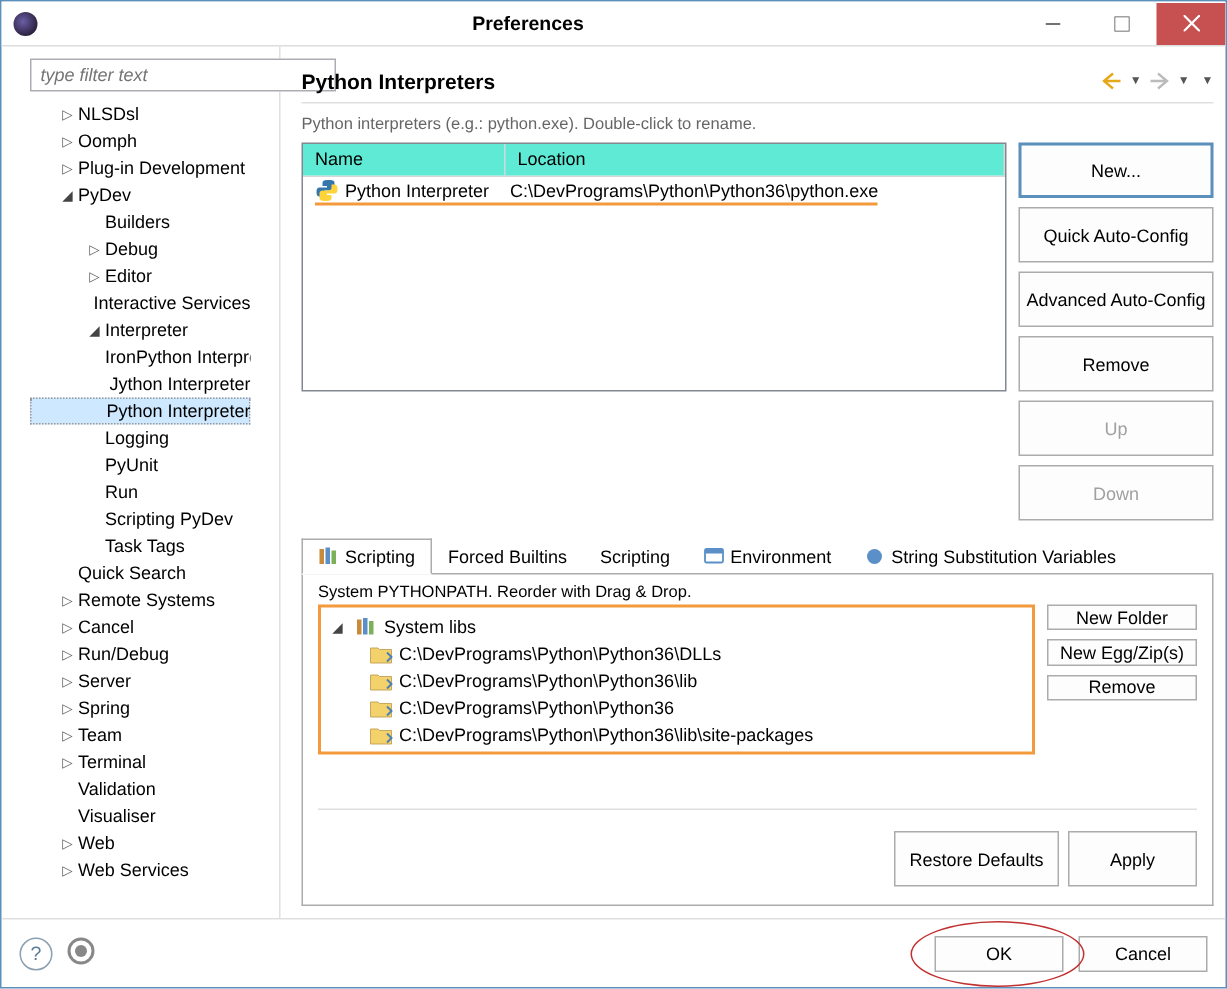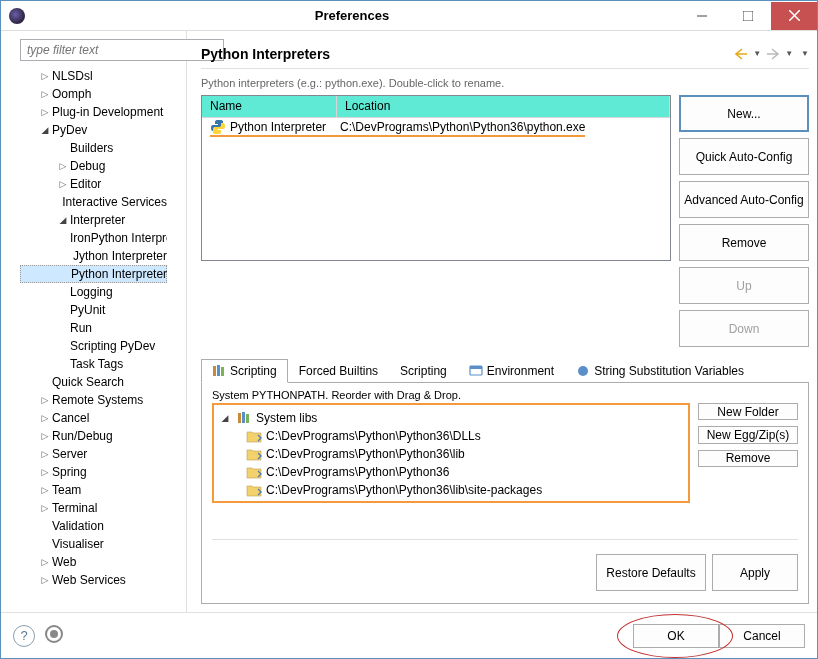--- a/index.html
+++ b/index.html
@@ -70,21 +70,21 @@
 
 .hr { border: none; border-top: 1px solid #e0e0e0; margin: 8px 0; }
 
 .bottom-defaults { display: flex; justify-content: flex-end; gap: 6px; padding: 6px 0; }
 
 .footer { border-top: 1px solid #e0e0e0; height: 46px; display: flex; align-items: center; padding: 0 12px; justify-content: space-between; }
 .footer-left { display: flex; gap: 10px; }
 .help-icon { width: 22px; height: 22px; border: 1.5px solid #8a9fb0; border-radius: 50%; display: flex; align-items: center; justify-content: center; color: #5a7a95; font-size: 13px; }
 .rec-icon { width: 18px; height: 18px; border: 2px solid #888; border-radius: 50%; display: flex; align-items: center; justify-content: center; }
 .rec-icon::after { content: ""; width: 8px; height: 8px; background: #888; border-radius: 50%; }
-.footer-btns { display: flex; align-items: center; }
+.footer-btns { display: flex; gap: 10px; align-items: center; }
 .footer-btn { width: 86px; height: 24px; border: 1px solid #acacac; background: #fdfdfd; text-align: center; line-height: 22px; }
 .ok-ellipse { position: relative; }
 .ok-ellipse::after { content: ""; position: absolute; left: -16px; top: -10px; width: 114px; height: 42px; border: 1.5px solid #c23030; border-radius: 50%; pointer-events: none; }
 
 svg { display: block; }
 </style>
 </head>
 <body>
 
 <div class="titlebar">

